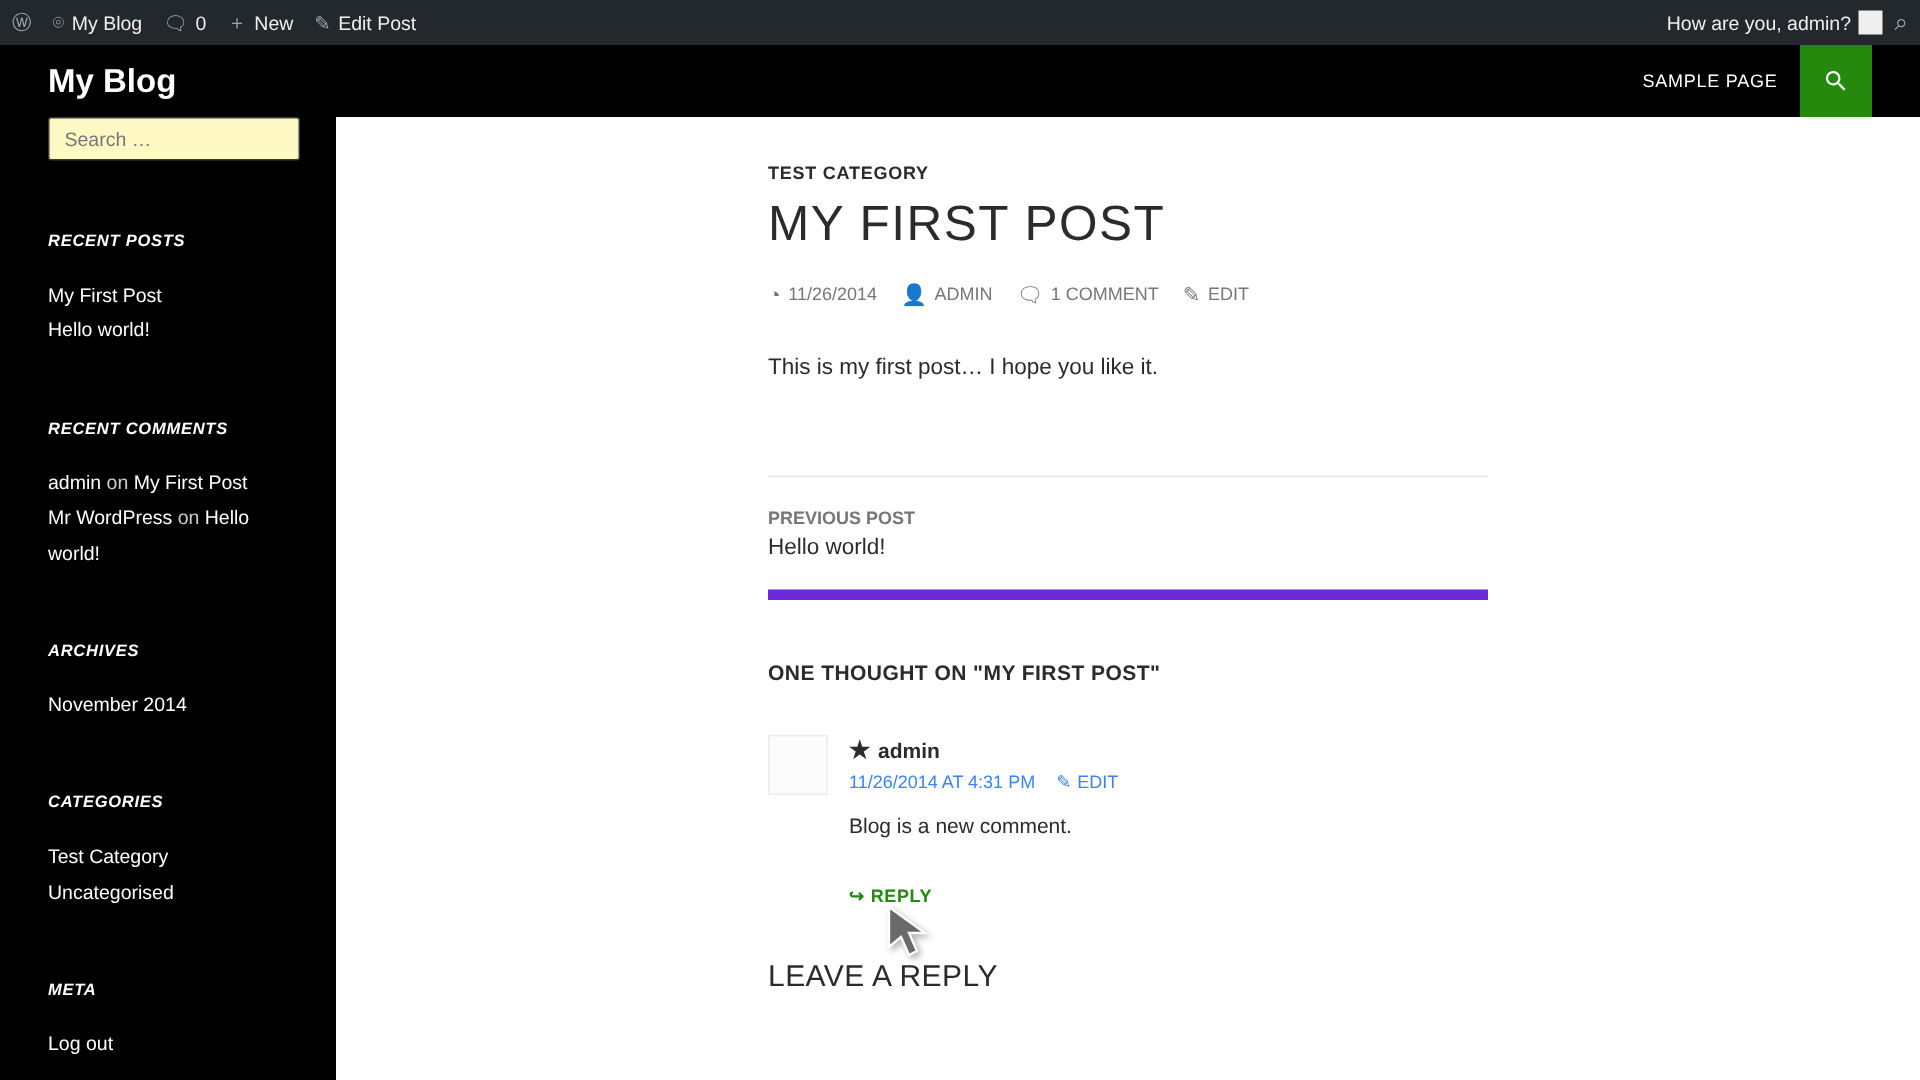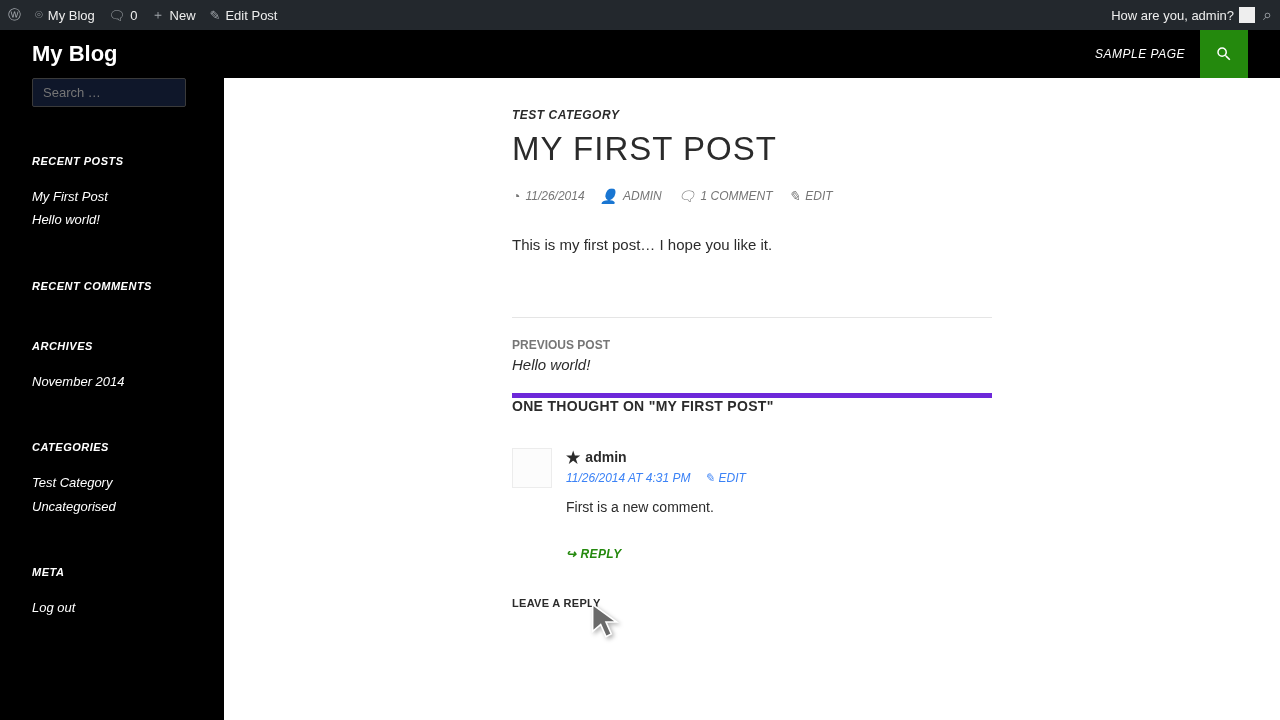--- a/index.html
+++ b/index.html
@@ -1,17 +1,17 @@
 <!DOCTYPE html>
 <html><head>
 <meta charset="utf-8">
 <style>
 * { margin: 0; padding: 0; box-sizing: border-box; }
 body { font-family: -apple-system, "Helvetica Neue", Arial, sans-serif; font-size: 14px; background: #fff; }
-a { text-decoration: none; font-style: italic; }
+a { text-decoration: none; }
 
 
 .adminbar { height: 30px; background: #23282d; color: #b4b9be; display: flex; align-items: center; font-size: 13px; padding: 0 8px; }
 .adminbar .left { display: flex; align-items: center; gap: 14px; flex: 1; }
 .adminbar .right { display: flex; align-items: center; gap: 8px; justify-content: flex-end; }
 .adminbar .item { display: flex; align-items: center; gap: 5px; color: #eee; cursor: pointer; }
 .adminbar .item .ico { color: #a0a5aa; }
 .avatar-sq { width: 16px; height: 16px; background: #eee; display: inline-block; }
 .search-ico-bar { color: #a0a5aa; font-size: 16px; cursor: pointer; }
 
@@ -23,54 +23,54 @@
 .searchbtn { width: 48px; height: 48px; background: #24890d; display: flex; align-items: center; justify-content: center; cursor: pointer; }
 .searchbtn svg { width: 18px; height: 18px; fill: #fff; }
 
 
 .wrap { display: flex; }
 .sidebar { width: 224px; background: #000; color: #fff; padding: 0 32px; min-height: calc(100vh - 78px); }
 .main { flex: 1; background: #fff; padding: 30px 0 30px 0; display: flex; justify-content: center; }
 .main-inner { width: 480px; max-width: 480px; }
 
 
-.searchbox input { width: 154px; background: #0f172a; border: 1px solid #3a3a3a; color: #888; padding: 6px 10px; font-size: 13px; border-radius: 2px; }
+.searchbox input { width: 168px; background: #fef9c3; border: 1px solid #3a3a3a; color: #888; padding: 6px 10px; font-size: 13px; border-radius: 2px; }
 .widget { margin-top: 48px; }
 .widget h3 { font-size: 11px; font-weight: 700; letter-spacing: 0.5px; margin-bottom: 18px; color: #fff; text-transform: uppercase; font-style: italic; }
 .widget ul { list-style: none; }
 .widget li { font-size: 13px; line-height: 1.8; color: #fff; }
 .widget li a { color: #fff; }
 .widget .dim { color: #ccc; }
 
 
 .cat { font-size: 12px; font-weight: 700; color: #2b2b2b; letter-spacing: 0.5px; margin-bottom: 8px; }
 .cat a { color: #2b2b2b; }
 .post-title { font-size: 33px; font-weight: 300; color: #2b2b2b; letter-spacing: 1px; margin-bottom: 20px; }
 .meta { font-size: 12px; color: #767676; margin-bottom: 30px; display: flex; gap: 16px; flex-wrap: wrap; }
 .meta span, .meta a { display: inline-flex; align-items: center; gap: 5px; color: #767676; }
 .meta .mi { font-size: 14px; color: #767676; }
 .content { font-size: 15px; color: #2b2b2b; line-height: 1.5; margin-bottom: 60px; }
 
 
-.postnav { border-top: 1px solid #e5e5e5; border-bottom: 5px solid #6d28d9; padding: 20px 0; }
+.postnav { border-top: 1px solid #e5e5e5; border-bottom: 7px solid #6d28d9; padding: 20px 0; margin-bottom: 40px; }
 .postnav .label { font-size: 12px; color: #767676; font-weight: 700; margin-bottom: 4px; }
 .postnav .link { font-size: 15px; color: #2b2b2b; font-weight: 400; }
 
 
 .comments-title { font-size: 14px; font-weight: 700; color: #2b2b2b; margin-bottom: 34px; letter-spacing: 0.3px; }
 .comment { display: flex; gap: 14px; margin-bottom: 34px; }
 .comment .av { width: 40px; height: 40px; border: 1px solid #ececec; background: #fcfcfc; flex-shrink: 0; }
 .comment .body { flex: 1; }
 .comment .author { font-size: 14px; font-weight: 700; color: #2b2b2b; display: flex; align-items: center; gap: 5px; margin-bottom: 4px; }
 .comment .star { font-size: 16px; }
 .comment .cmeta { font-size: 12px; color: #767676; display: flex; gap: 14px; margin-bottom: 14px; }
 .comment .cmeta a { color: #3b82f6; display: inline-flex; align-items: center; gap: 4px; }
 .comment .ctext { font-size: 14px; color: #2b2b2b; margin-bottom: 30px; }
 .comment .reply { color: #24890d; font-size: 12px; font-weight: 700; display: inline-flex; align-items: center; gap: 4px; letter-spacing: 0.4px; }
-.reply-title { font-size: 11px; font-weight: 700; color: #2b2b2b; letter-spacing: 0.3px; margin-top: 36px; }
+.reply-title { font-size: 20px; font-weight: 400; color: #2b2b2b; letter-spacing: 0.3px; margin-top: 36px; }
 
 
 .cursor { position: absolute; left: 590px; top: 602px; pointer-events: none; filter: drop-shadow(2px 2px 2px rgba(0,0,0,0.3)); }
 
 
 .ico { display:inline-block; }
 </style>
 </head>
 <body>
 
@@ -127,20 +127,28 @@
     <div class="widget">
       <h3>RECENT POSTS</h3>
       <ul>
         <li><a href="#">My First Post</a></li>
         <li><a href="#">Hello world!</a></li>
       </ul>
     </div>
 
     <div class="widget">
       <h3>RECENT COMMENTS</h3>
+      <ul>
+        <li>
+          <a href="#">admin</a><span class="dim"> on </span><a href="#">My First Post</a>
+        </li>
+        <li>
+          <a href="#">Mr WordPress</a><span class="dim"> on </span><a href="#">Hello world!</a>
+        </li>
+      </ul>
     </div>
 
     <div class="widget">
       <h3>ARCHIVES</h3>
       <ul>
         <li><a href="#">November 2014</a></li>
       </ul>
     </div>
 
     <div class="widget">
@@ -200,21 +208,21 @@
             <span class="star">★</span>
             <span>admin</span>
           </div>
           <div class="cmeta">
             <a href="#">11/26/2014 AT 4:31 PM</a>
             <a href="#">
                 <span>✎</span>
                 <span>EDIT</span>
               </a>
           </div>
-          <div class="ctext">First is a new comment.</div>
+          <div class="ctext">Blog is a new comment.</div>
           <a href="#" class="reply">
             <span>↪</span>
             <span>REPLY</span>
           </a>
         </div>
       </div>
 
       <h3 class="reply-title">LEAVE A REPLY</h3>
     </div>
   </main>

